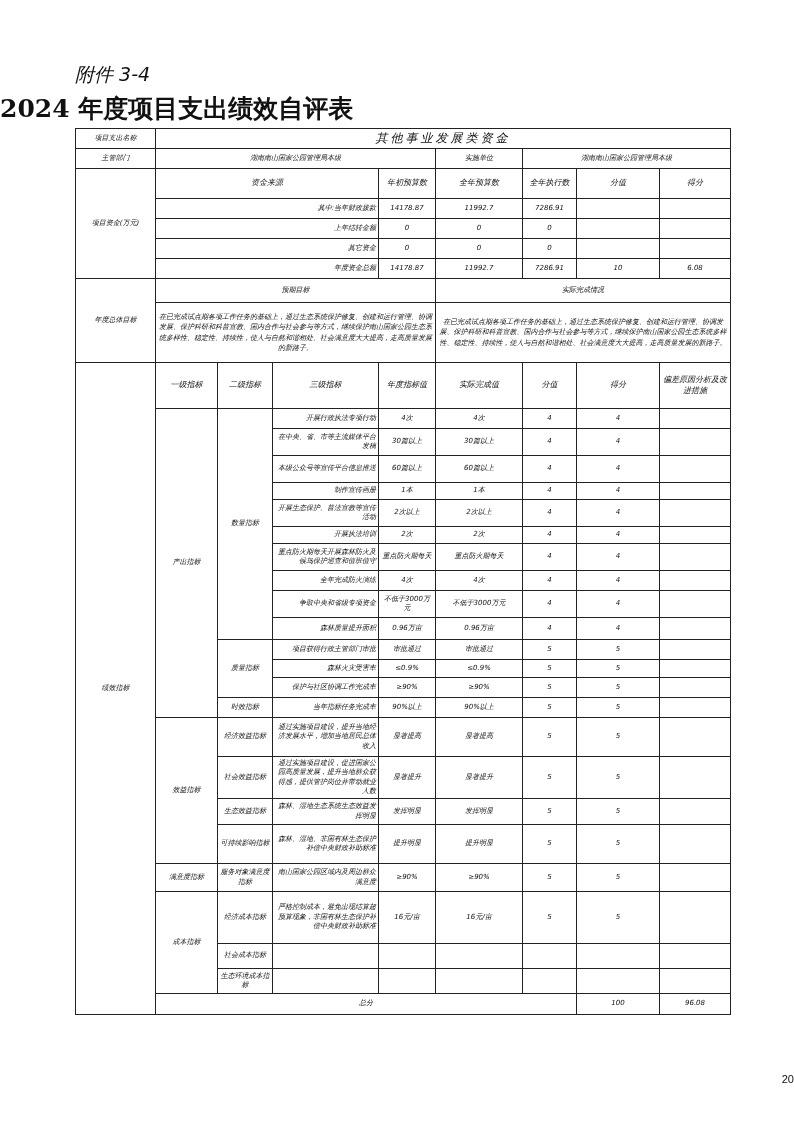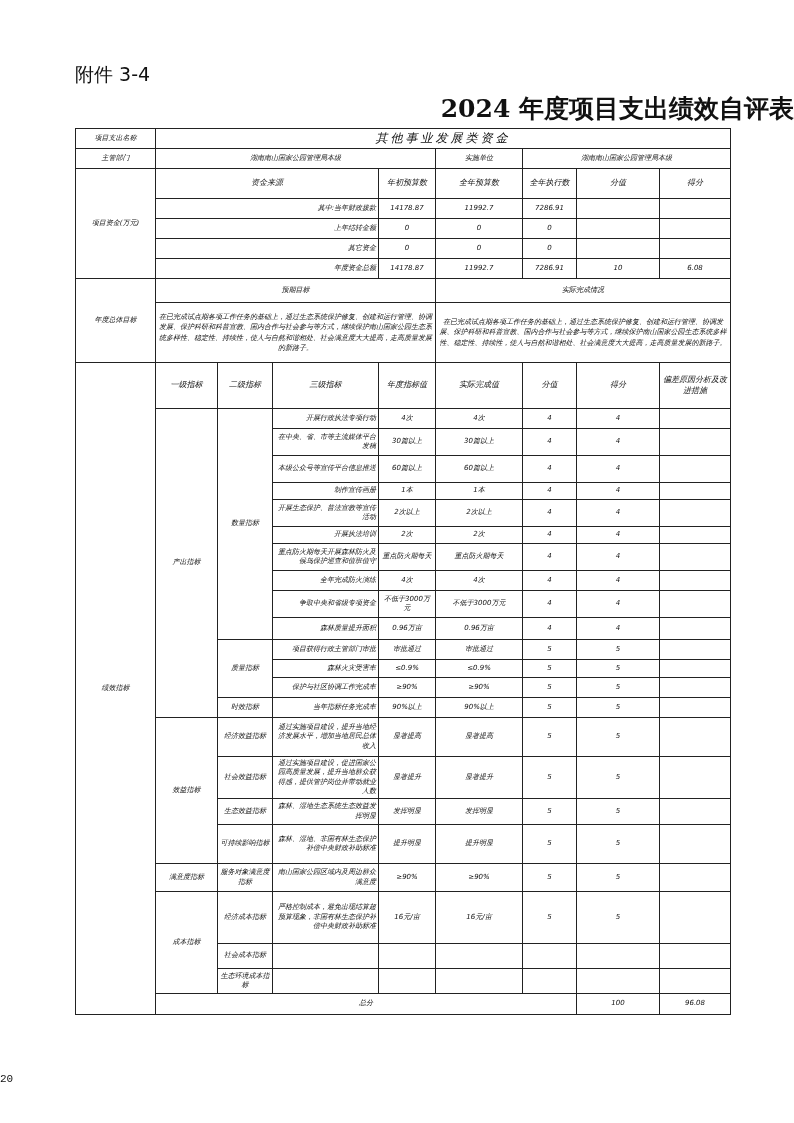--- a/index.html
+++ b/index.html
@@ -1,19 +1,19 @@
 <!DOCTYPE html>
 <html><head>
 <meta charset="utf-8">
 <style>
   html, body { margin: 0; padding: 0; background: #ffffff; }
   body { width: 794px; height: 1123px; position: relative; font-family: "DejaVu Sans", sans-serif; color: #111; }
-  .attach { position: absolute; left: 75px; top: 62px; font-size: 19px; font-family: "DejaVu Sans", sans-serif; }
-  .title { position: absolute; left: 0; width: 794px; top: 92px; text-align: right; font-size: 25px; font-weight: bold; font-family: "DejaVu Serif", serif; letter-spacing: 0px; }
-  .page-num { position: absolute; left: 0; width: 794px; top: 1073px; text-align: left; font-size: 11px; font-family: Liberation Mono, monospace; }
+  .attach { position: absolute; left: 75px; top: 62px; font-size: 19px; font-family: "DejaVu Sans", sans-serif; font-style: italic; }
+  .title { position: absolute; left: 0; width: 794px; top: 92px; text-align: left; font-size: 25px; font-weight: bold; font-family: "DejaVu Serif", serif; letter-spacing: 0px; }
+  .page-num { position: absolute; left: 0; width: 794px; top: 1073px; text-align: right; font-size: 11px; font-family: Liberation Sans, sans-serif; }
   table.main { position: absolute; left: 75px; top: 128px; width: 655px; border-collapse: collapse; table-layout: fixed; }
   table.main td { border: 1px solid #222; font-size: 7px; line-height: 1.35; text-align: center; vertical-align: middle; padding: 0 2px; overflow: hidden; }
   table.main td.l { text-align: right; }
   .big { font-size: 12px !important; letter-spacing: 3px; }
   .hdr { font-size: 8px !important; }
   .goal { font-size: 7px !important; text-align: center; line-height: 1.45 !important; padding: 2px 2px !important; }
   .outer { border: 1.5px solid #222; font-style: italic; }
 </style>
 </head>
 <body>

